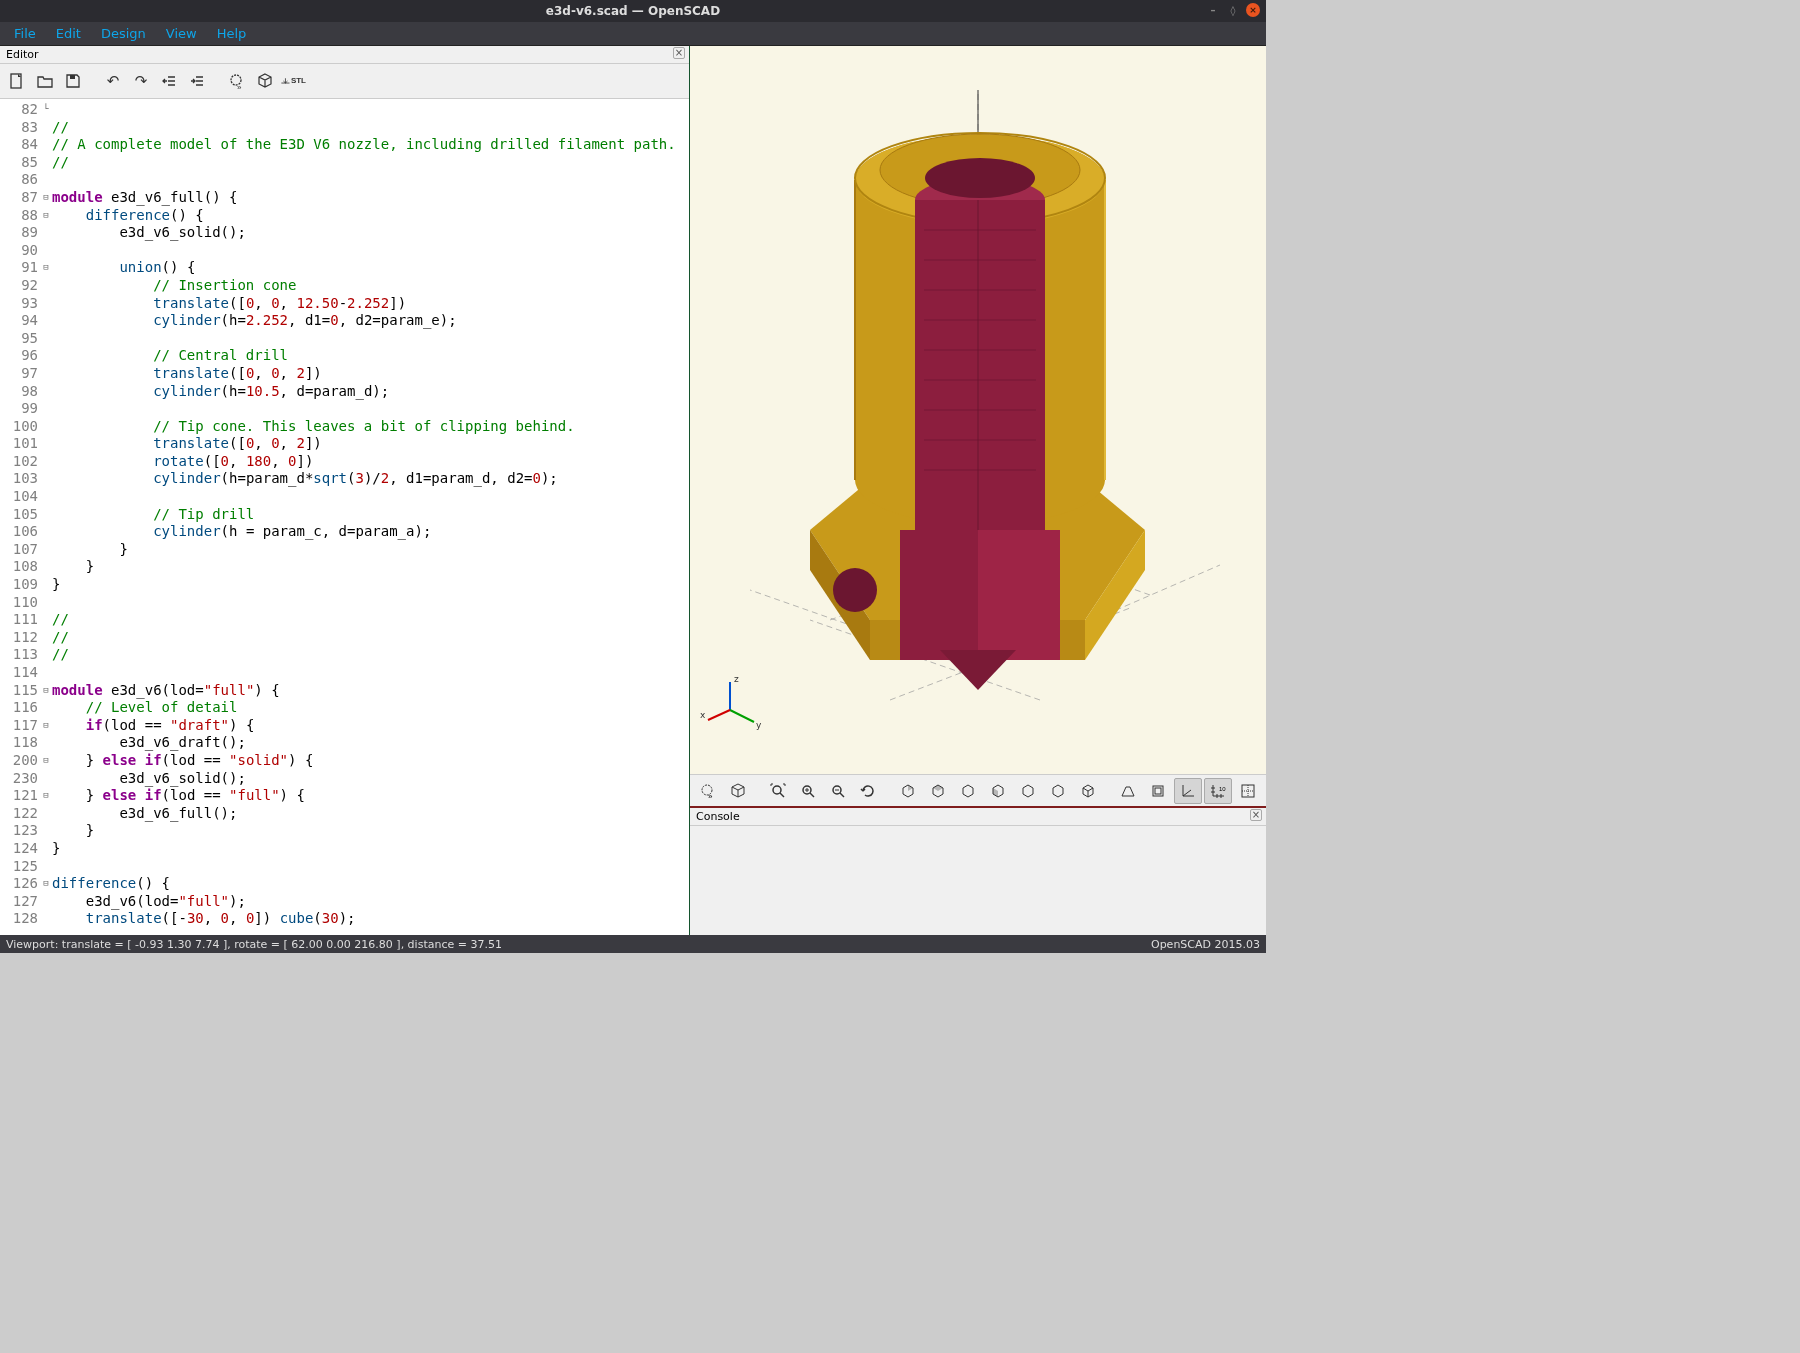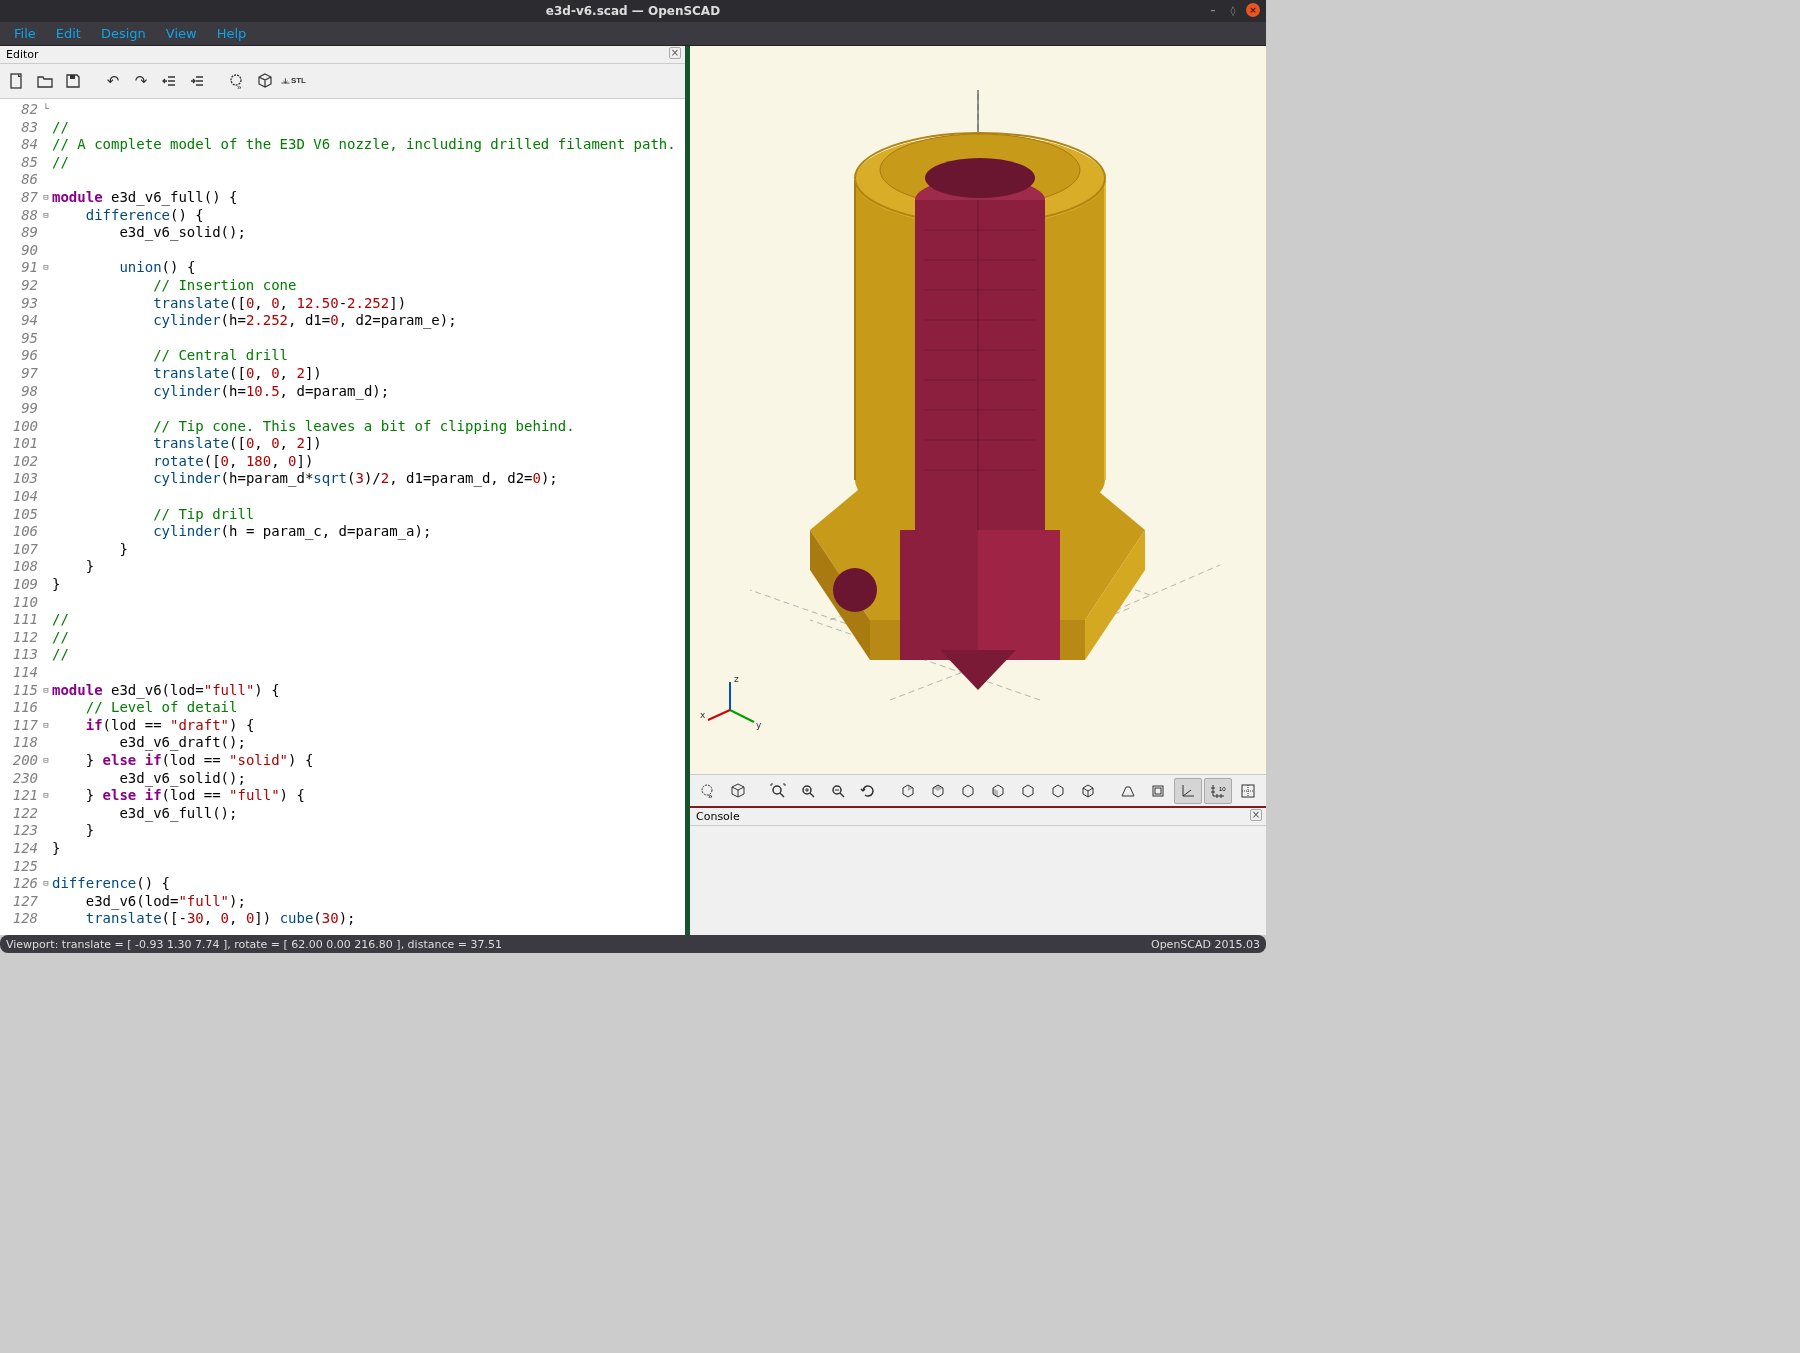--- a/index.html
+++ b/index.html
@@ -4,29 +4,29 @@
 <style>
   * { box-sizing: border-box; margin: 0; padding: 0; }
   html, body { width: 1266px; height: 953px; font-family: "DejaVu Sans", "Ubuntu", sans-serif; background: #ccc; overflow: hidden; }
   .titlebar { height: 22px; background: #2b2b30; color: #ddd; display: flex; align-items: center; justify-content: center; position: relative; font-size: 12px; font-weight: bold; }
   .titlebar .win-controls { position: absolute; right: 6px; top: 3px; display: flex; gap: 6px; }
   .titlebar .win-controls span { width: 14px; height: 14px; display: inline-flex; align-items: center; justify-content: center; font-size: 10px; color: #888; }
   .titlebar .win-controls .close { background: #e95420; border-radius: 50%; color: #3a1a0a; font-size: 9px; }
   .menubar { height: 24px; background: #3a3a40; color: #0ea5e9; display: flex; align-items: center; padding: 0 4px; font-size: 13px; border-bottom: 1px solid #222; }
   .menubar .mi { padding: 2px 10px; cursor: default; }
   .workspace { display: flex; height: calc(100% - 22px - 24px - 18px); background: #e0e0e0; }
-  .editor-panel { width: 690px; display: flex; flex-direction: column; border-right: 5px solid #14532d; background: #737373; }
+  .editor-panel { width: 690px; display: flex; flex-direction: column; border-right: 1px solid #14532d; background: #737373; }
   .panel-title { font-size: 11px; padding: 2px 6px; background: #f0f0f0; border-bottom: 1px solid #ccc; position: relative; }
   .panel-title .close-btn { position: absolute; right: 4px; top: 1px; font-size: 10px; color: #555; border: 1px solid #aaa; width: 12px; height: 12px; text-align: center; line-height: 10px; border-radius: 2px; }
   .editor-toolbar { display: flex; align-items: center; gap: 2px; padding: 4px 4px; background: #f0f0f0; border-bottom: 1px solid #ccc; }
   .tb-btn { width: 26px; height: 26px; display: inline-flex; align-items: center; justify-content: center; border: none; background: transparent; color: #333; cursor: pointer; font-size: 15px; }
   .tb-sep { width: 10px; }
   .code-area { flex: 1; background: #fff; overflow: hidden; display: flex; font-family: "DejaVu Sans Mono", "Consolas", monospace; font-size: 14px; line-height: 17.6px; }
   .gutter { width: 42px; text-align: right; padding: 2px 4px 2px 0; color: #808080; background: #fff; user-select: none; }
-  .gutter div { height: 17.6px; font-style: italic; }
+  .gutter div { height: 17.6px; }
   .foldcol { width: 8px; background: #fff; padding-top: 2px; }
   .foldcol div { height: 17.6px; font-size: 9px; color: #666; text-align: center; line-height: 17.6px; }
   .codelines { flex: 1; padding: 2px 0 2px 2px; white-space: pre; color: #000; }
   .codelines div { height: 17.6px; }
   .c-comment { color: #007e00; }
   .c-kw { color: #8b008b; font-weight: bold; }
   .c-str { color: #b00000; }
   .c-num { color: #b00000; }
   .c-func { color: #004a7f; }
 
@@ -34,21 +34,21 @@
   .viewport { flex: 1; background: #f9f6e6; position: relative; overflow: hidden; }
   .view-toolbar { height: 32px; background: #f0f0f0; border-top: 1px solid #ccc; display: flex; align-items: center; padding: 0 4px; gap: 2px; }
   .vt-btn { width: 28px; height: 26px; display: inline-flex; align-items: center; justify-content: center; border: 1px solid transparent; background: transparent; color: #333; cursor: pointer; font-size: 14px; }
   .vt-btn.active { background: #d5d5d5; border: 1px solid #aaa; border-radius: 2px; }
   .vt-sep { width: 8px; }
 
   .console-panel { height: 129px; background: #f0f0f0; border-top: 2px solid #7f1d1d; display: flex; flex-direction: column; }
   .console-body { flex: 1; background: #fff; font-size: 12px; padding: 2px 8px; overflow: hidden; line-height: 14.5px; }
   .console-body .indented { padding-left: 12px; }
 
-  .statusbar { height: 18px; background: #3a3a40; color: #ddd; font-size: 11px; display: flex; align-items: center; padding: 0 6px; justify-content: space-between; border-radius: 8px; }
+  .statusbar { height: 18px; background: #3a3a40; color: #ddd; font-size: 11px; display: flex; align-items: center; padding: 0 6px; justify-content: space-between; }
 
   
   .model-svg { position: absolute; top: 0; left: 0; width: 100%; height: 100%; }
 </style>
 </head>
 <body>
 
 <div class="titlebar">
   <span>e3d-v6.scad — OpenSCAD</span>
   <div class="win-controls">

